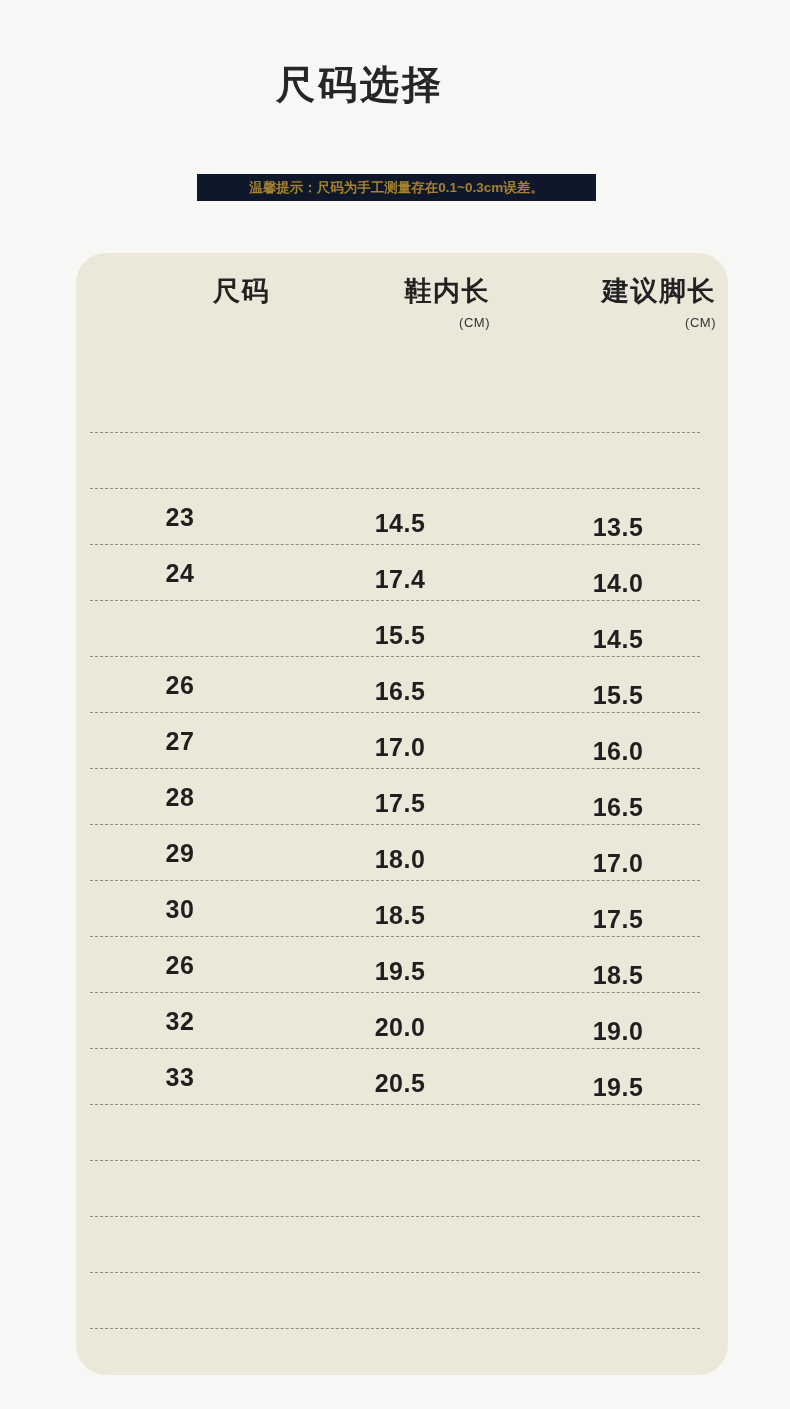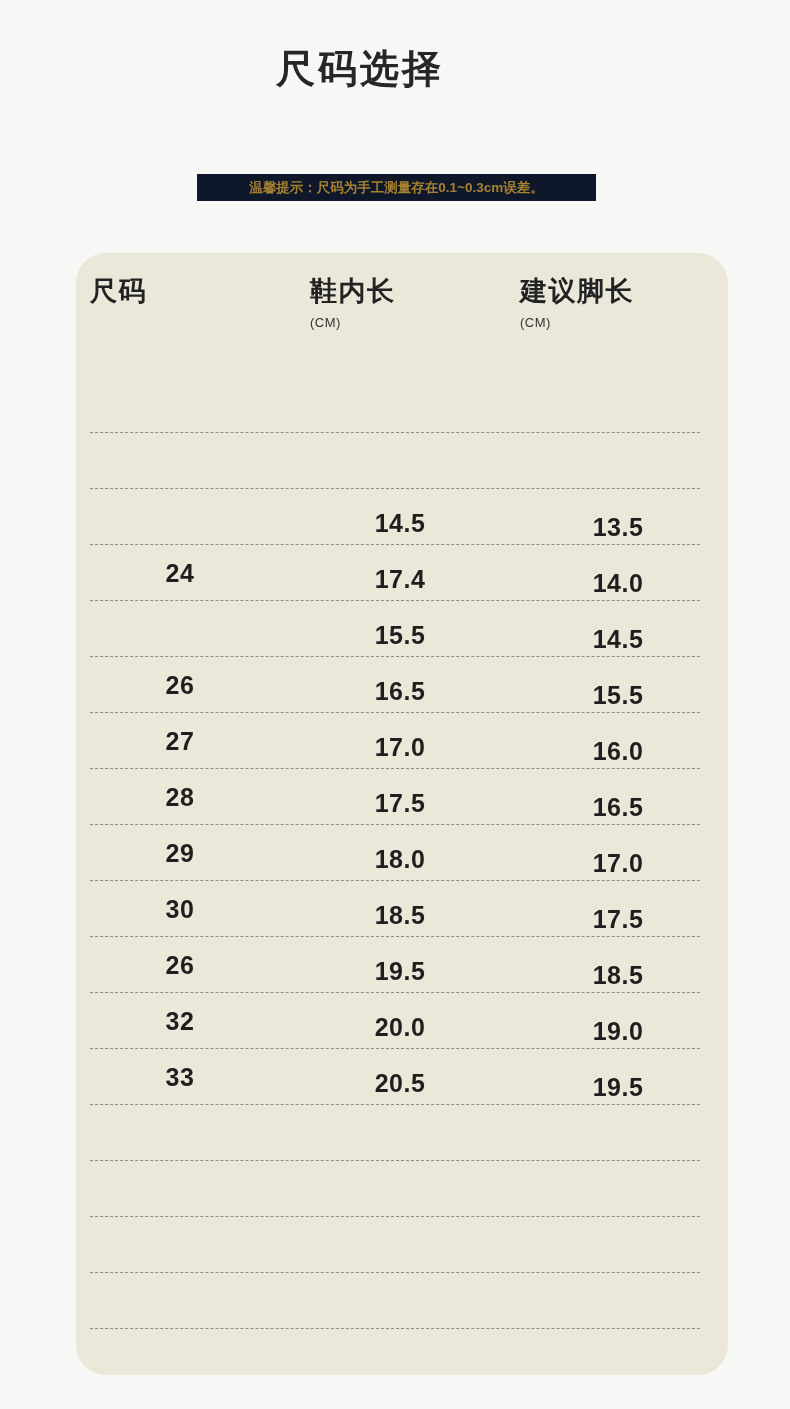--- a/index.html
+++ b/index.html
@@ -13,21 +13,21 @@
     background: #f7f7f5;
     font-family: "Liberation Sans", "DejaVu Sans", sans-serif;
     position: relative;
     overflow: hidden;
   }
 
   
   .page-title {
     position: absolute;
     left: 0;
-    top: 46px;
+    top: 62px;
     width: 720px;
     text-align: center;
     font-size: 39px;
     font-weight: 700;
     letter-spacing: 3px;
     color: #262626;
     line-height: 1.2;
   }
 
   
@@ -67,21 +67,21 @@
   .table-header {
     position: absolute;
     left: 0;
     top: 0;
     width: 652px;
     height: 124px;
   }
   .th {
     position: absolute;
     top: 22px;
-    text-align: left;
+    text-align: right;
   }
   .th-main {
     font-size: 27px;
     font-weight: 700;
     color: #222222;
     letter-spacing: 1.5px;
     line-height: 1.25;
     white-space: nowrap;
   }
   .th-unit {
@@ -161,20 +161,21 @@
       <div class="th-unit">(CM)</div>
     </div>
   </div>
 
   <div class="rows-area">
 
     <div class="row row-empty"></div>
     <div class="row row-empty"></div>
 
     <div class="row">
+      <span class="cell c-size">23</span>
       <span class="cell c-inner">14.5</span>
       <span class="cell c-foot">13.5</span>
     </div>
     <div class="row">
       <span class="cell c-size">24</span>
       <span class="cell c-inner">17.4</span>
       <span class="cell c-foot">14.0</span>
     </div>
     <div class="row">
       <span class="cell c-inner">15.5</span>

